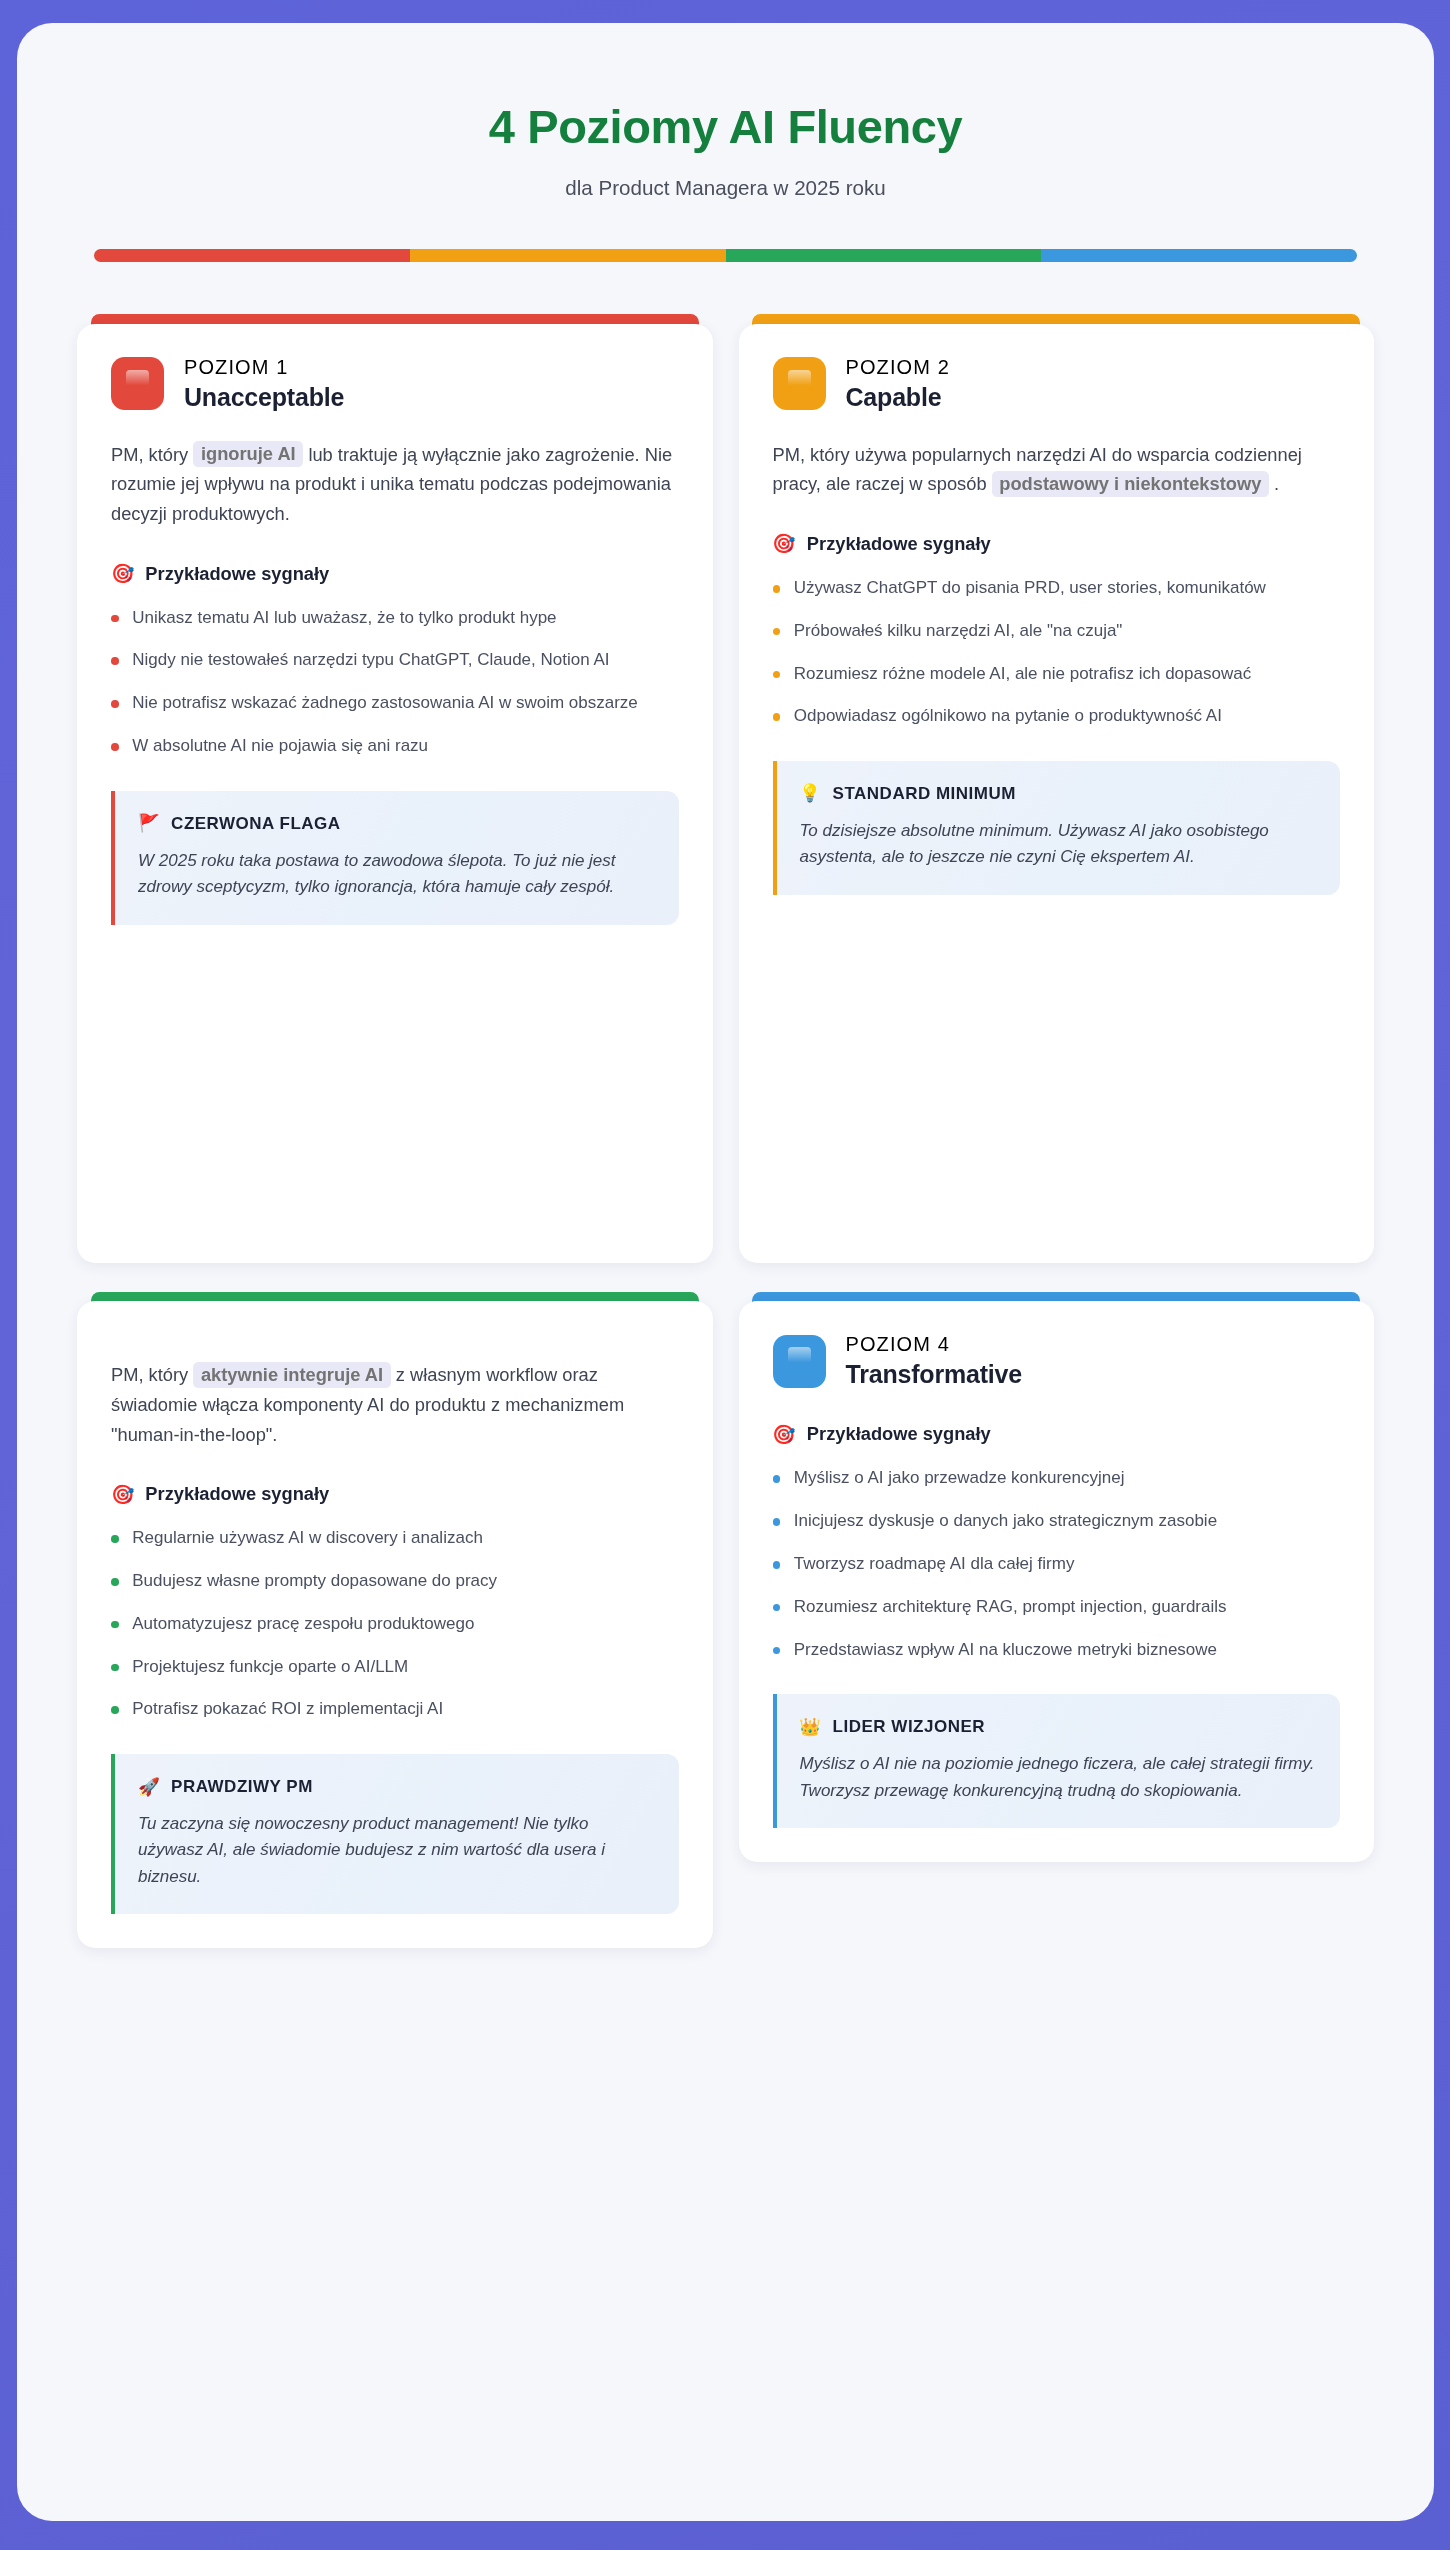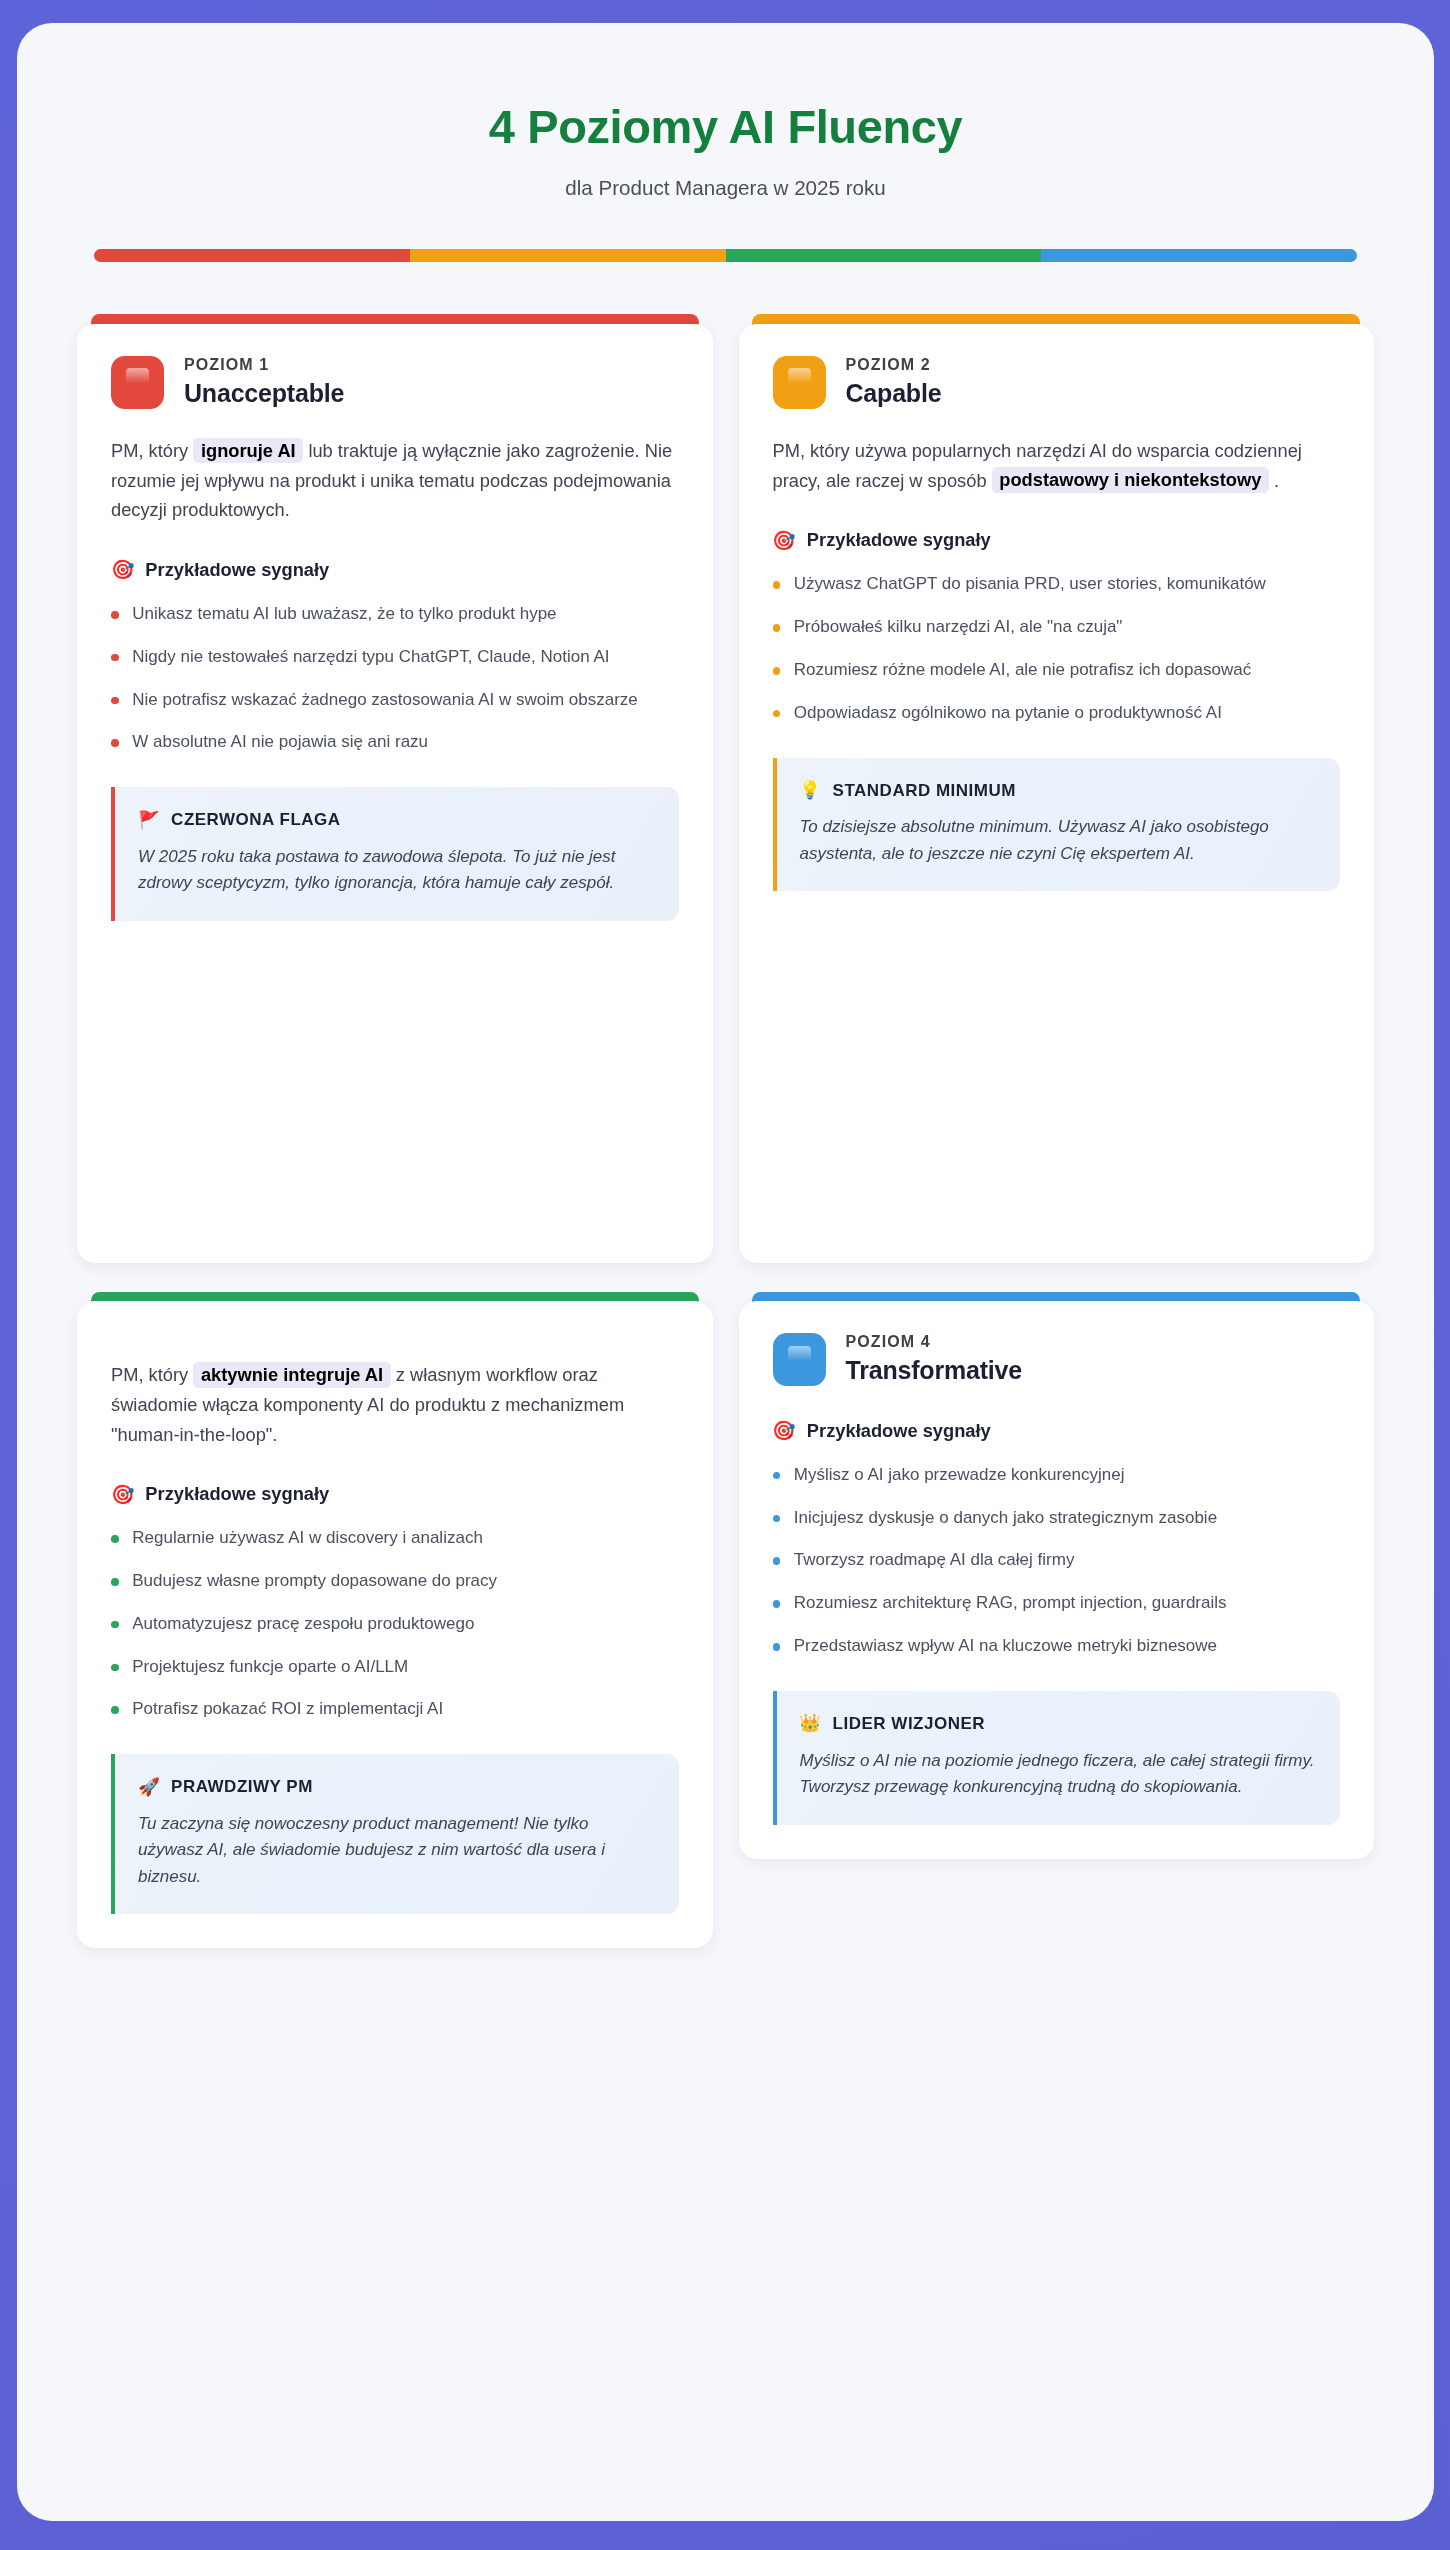--- a/index.html
+++ b/index.html
@@ -91,42 +91,42 @@
     flex: 0 0 53px;
     display: flex; align-items: center; justify-content: center;
   }
   .level-icon .inner {
     width: 23px; height: 27.5px;
     border-radius: 3.8px;
   }
 
   .level-meta { display: flex; flex-direction: column; gap: 4.6px; }
   .level-kicker {
-    font-size: 16px;
+    font-size: 20px;
     letter-spacing: 1.1px;
-    color: #404040;
-    font-weight: 700;
+    color: #000000;
+    font-weight: 400;
   }
   .level-name {
     font-size: 25px;
     font-weight: 700;
     color: #1b2033;
     letter-spacing: -0.2px;
   }
 
   
   .card-desc {
     margin-top: 27.5px;
     font-size: 18.3px;
     line-height: 1.62;
     color: #3e4454;
   }
   .chip {
     background: #e8e8f6;
-    color: #000000;
+    color: #737373;
     font-weight: 700;
     border-radius: 5.3px;
     padding: 2.3px 7.6px;
   }
 
   
   .signals-title {
     margin-top: 34px;
     display: flex;
     align-items: center;

